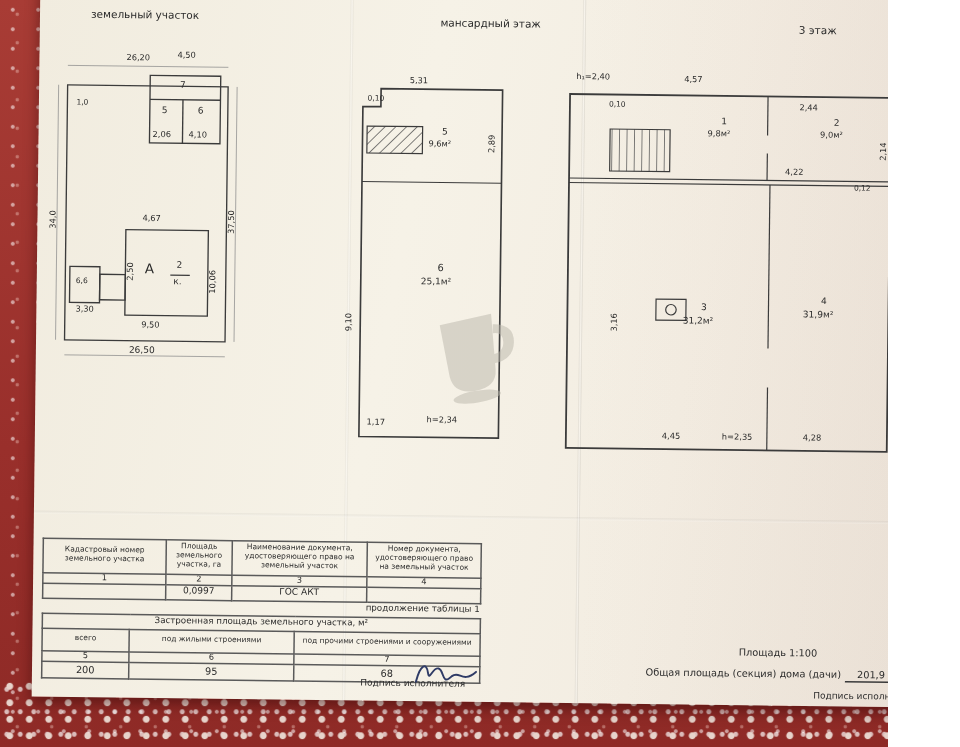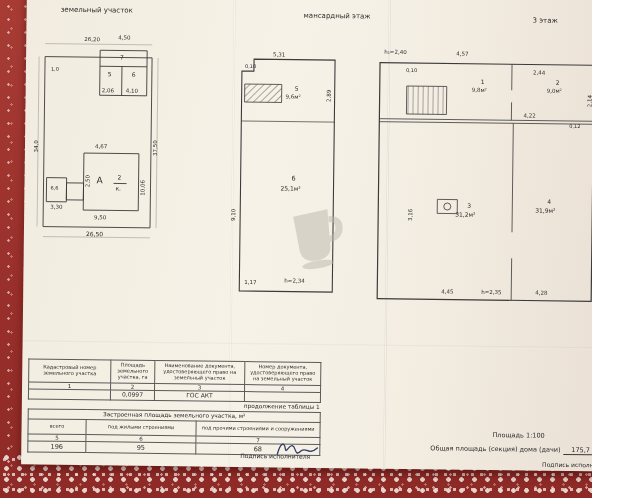--- a/index.html
+++ b/index.html
@@ -57,21 +57,21 @@
 <div id="stage">
   <div class="fabric-bottom"></div>
 
   <div class="paper">
     <div class="tint-right"></div>
     <div class="crease c1"></div>
     <div class="crease c2"></div>
     <div class="hcrease"></div>
 
     <div class="plan-title" style="left:34px;top:17px;">земельный участок</div>
-    <div class="plan-title" style="left:277px;top:20px;">мансардный этаж</div>
+    <div class="plan-title" style="left:267px;top:20px;">мансардный этаж</div>
     <div class="plan-title" style="left:506px;top:22px;">3 этаж</div>
 
     <div class="plan" style="left:12px;top:36px;width:210px;height:215px;">
       <svg width="210" height="215" viewBox="0 0 210 215">
         <g stroke="#3b3b3b" fill="none" stroke-width="0.9">
           <rect x="7" y="32" width="107" height="170"></rect>
           <rect x="62" y="25" width="47" height="45"></rect>
           <line x1="62" y1="41" x2="109" y2="41"></line>
           <line x1="84" y1="41" x2="84" y2="70"></line>
           <rect x="47" y="128" width="55" height="57"></rect>
@@ -234,35 +234,35 @@
           <td>всего</td>
           <td>под жилыми строениями</td>
           <td>под прочими строениями и сооружениями</td>
         </tr>
         <tr class="nums">
           <td>5</td>
           <td>6</td>
           <td>7</td>
         </tr>
         <tr class="vals">
-          <td>196</td>
+          <td>200</td>
           <td>95</td>
           <td>68</td>
         </tr>
       </tbody>
         </table>
     </div>
 
     <div class="sig-label" style="left:219px;top:461px;">Подпись исполнителя</div>
     <svg class="sig" style="left:254px;top:447px;" width="44" height="24" viewBox="0 0 44 24">
       <path d="M2,16 C5,4 9,3 10,10 C11,16 13,6 17,7 C21,8 19,19 26,12 C31,8 33,17 42,9" stroke="#2f3b66" fill="none" stroke-width="1.3" stroke-linecap="round"></path>
     </svg>
 
     <div class="scale-label">Площадь 1:100</div>
     <div class="area-line">
-      <span>Общая площадь (секция) дома (дачи)</span><span class="area-value">175,7</span><span class="area-unit">м²</span>
+      <span>Общая площадь (секция) дома (дачи)</span><span class="area-value">201,9</span><span class="area-unit">м²</span>
     </div>
     <div class="sig-label" style="left:521px;top:466px;">Подпись исполнителя</div>
     <svg class="sig" style="left:572px;top:452px;" width="42" height="22" viewBox="0 0 42 22">
       <path d="M2,14 C6,2 10,4 9,11 C8,17 14,5 18,8 C22,11 20,18 27,10 C32,5 34,15 40,8" stroke="#2f3b66" fill="none" stroke-width="1.3" stroke-linecap="round"></path>
     </svg>
   </div>
 </div>
 
 </body></html>

